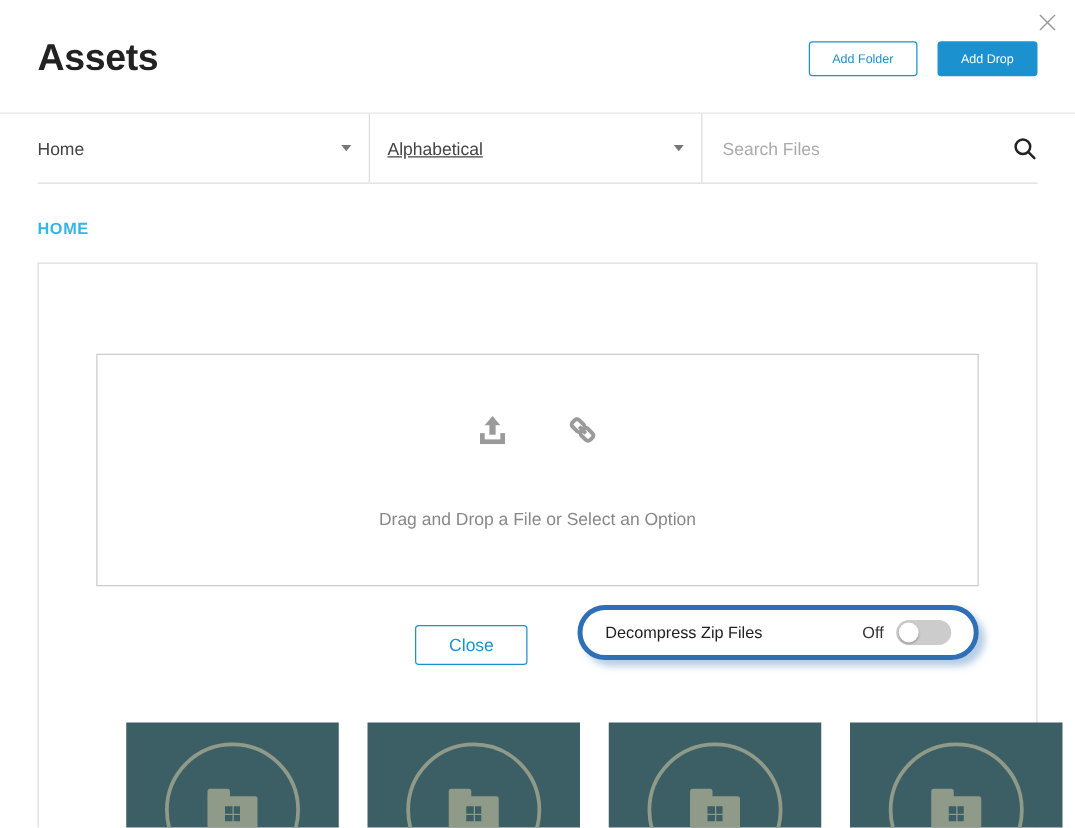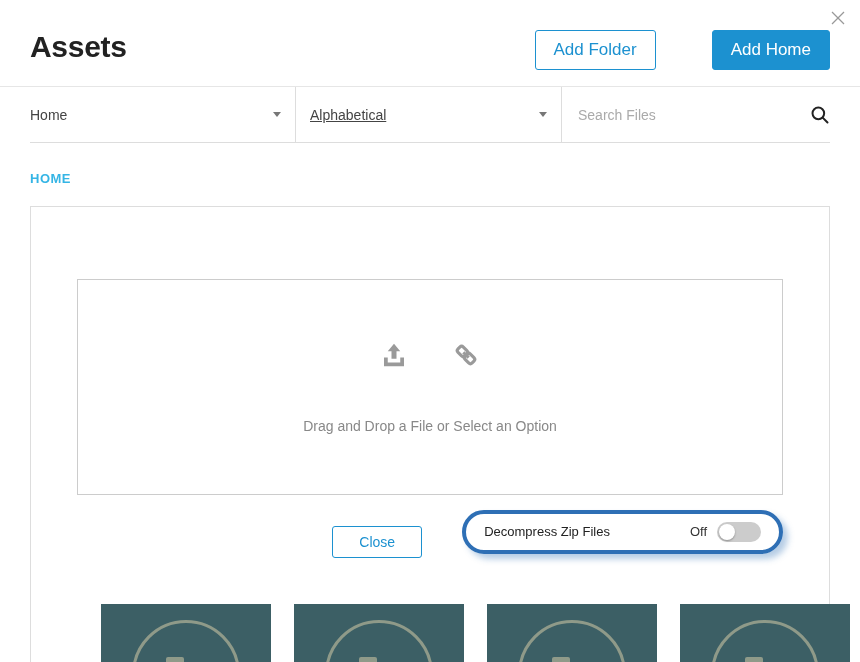--- a/index.html
+++ b/index.html
@@ -17,42 +17,42 @@
     position: absolute;
     top: 10px;
     right: 14px;
     width: 16px;
     height: 16px;
     cursor: pointer;
   }
   .close-x svg { stroke: #999; }
   .header {
     display: flex;
+    align-items: center;
     justify-content: space-between;
-    padding: 30px 30px 16px 30px;
+    padding: 30px 30px 26px 30px;
     border-bottom: 1px solid #e6e6e6;
   }
   .title {
     font-size: 30px;
     font-weight: 700;
     color: #222;
     letter-spacing: -0.3px;
   }
   .header-buttons { display: flex; gap: 16px; }
   .btn {
-    height: 40px;
+    height: 28px;
     padding: 0 18px;
     border-radius: 3px;
-    font-size: 17px;
+    font-size: 10px;
     font-weight: 500;
     cursor: pointer;
     display: inline-flex;
     align-items: center;
     justify-content: center;
-    margin-left: 40px;
   }
   .btn-secondary {
     background: #fff;
     color: #1C91D0;
     border: 1px solid #1C91D0;
   }
   .btn-primary {
     background: #1C91D0;
     color: #fff;
     border: 1px solid #1C91D0;
@@ -105,21 +105,21 @@
     letter-spacing: 0.5px;
   }
   .main-panel {
     margin: 0 30px;
     border: 1px solid #ddd;
     padding: 72px 46px 30px 46px;
     position: relative;
   }
   .dropzone {
     border: 1px solid #ccc;
-    height: 216px;
+    height: 186px;
     display: flex;
     flex-direction: column;
     align-items: center;
     justify-content: center;
     gap: 48px;
     margin-bottom: 10px;
   }
   .dropzone-icons {
     display: flex;
     gap: 42px;
@@ -238,21 +238,21 @@
         <line x1="2" y1="2" x2="14" y2="14" stroke-width="1.2"></line>
         <line x1="14" y1="2" x2="2" y2="14" stroke-width="1.2"></line>
       </svg>
   </span>
 </div>
 
 <div class="header">
   <div class="title">Assets</div>
   <div class="header-buttons">
     <div class="btn btn-secondary">Add Folder</div>
-    <div class="btn btn-primary">Add Home</div>
+    <div class="btn btn-primary">Add Drop</div>
   </div>
 </div>
 
 <div class="filter-bar">
   <div class="filter-select">
     <span>Home</span>
     <span class="caret"></span>
   </div>
   <div class="filter-select">
     <span>Alphabetical</span>

